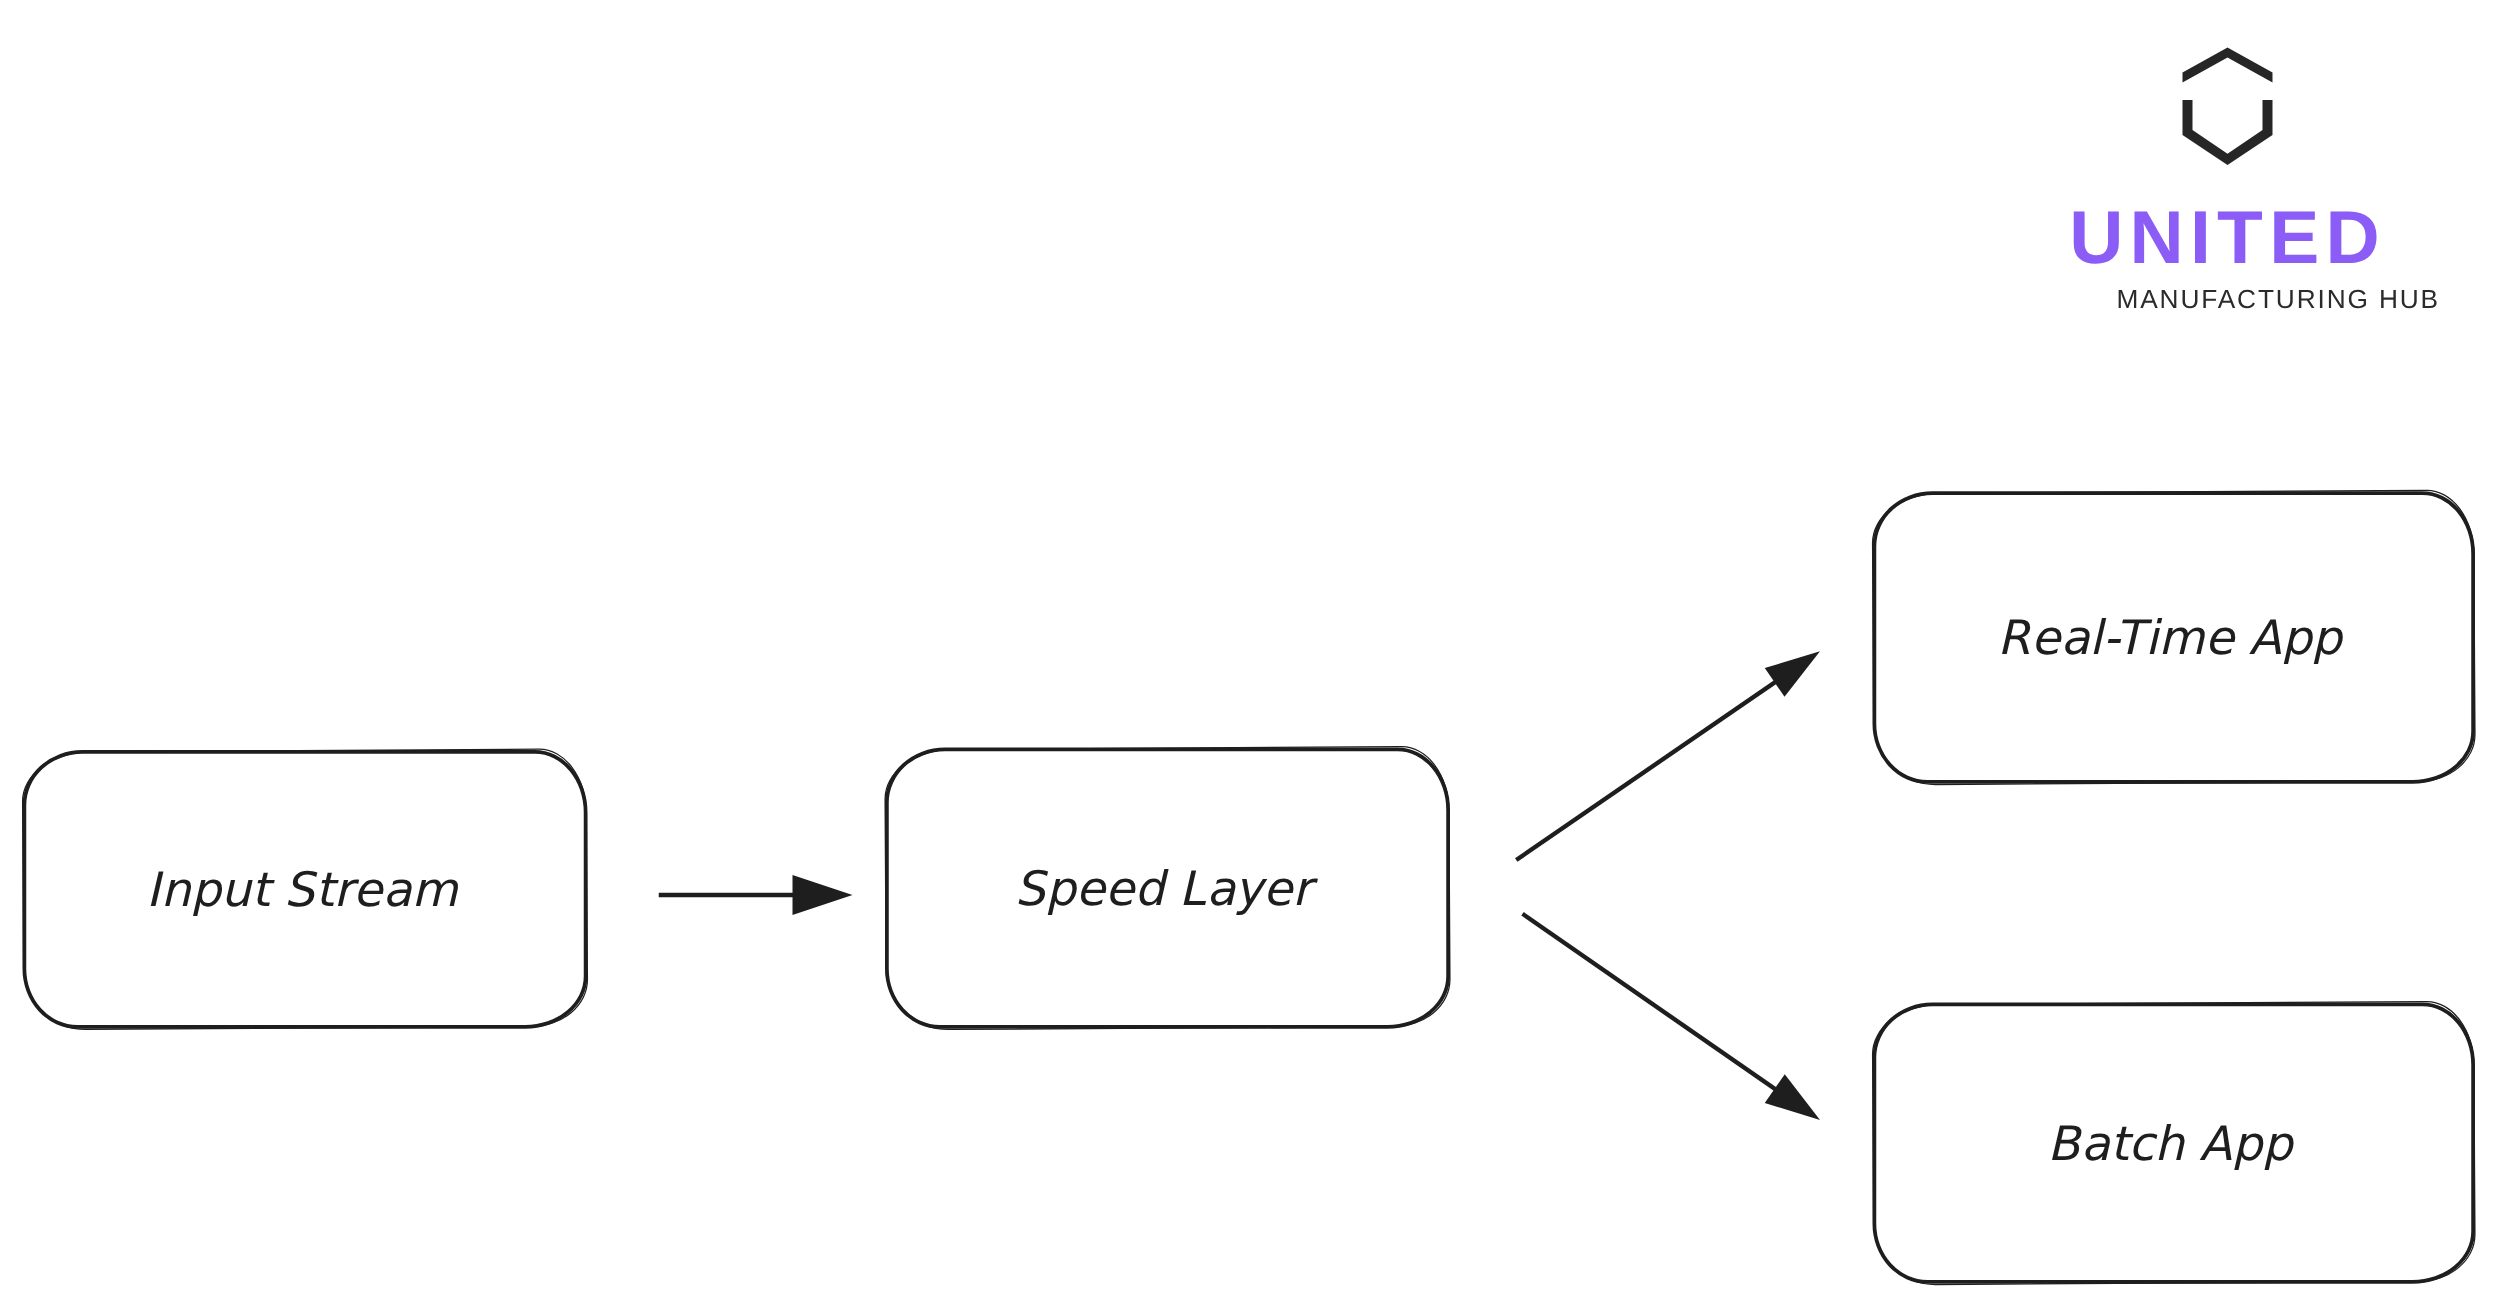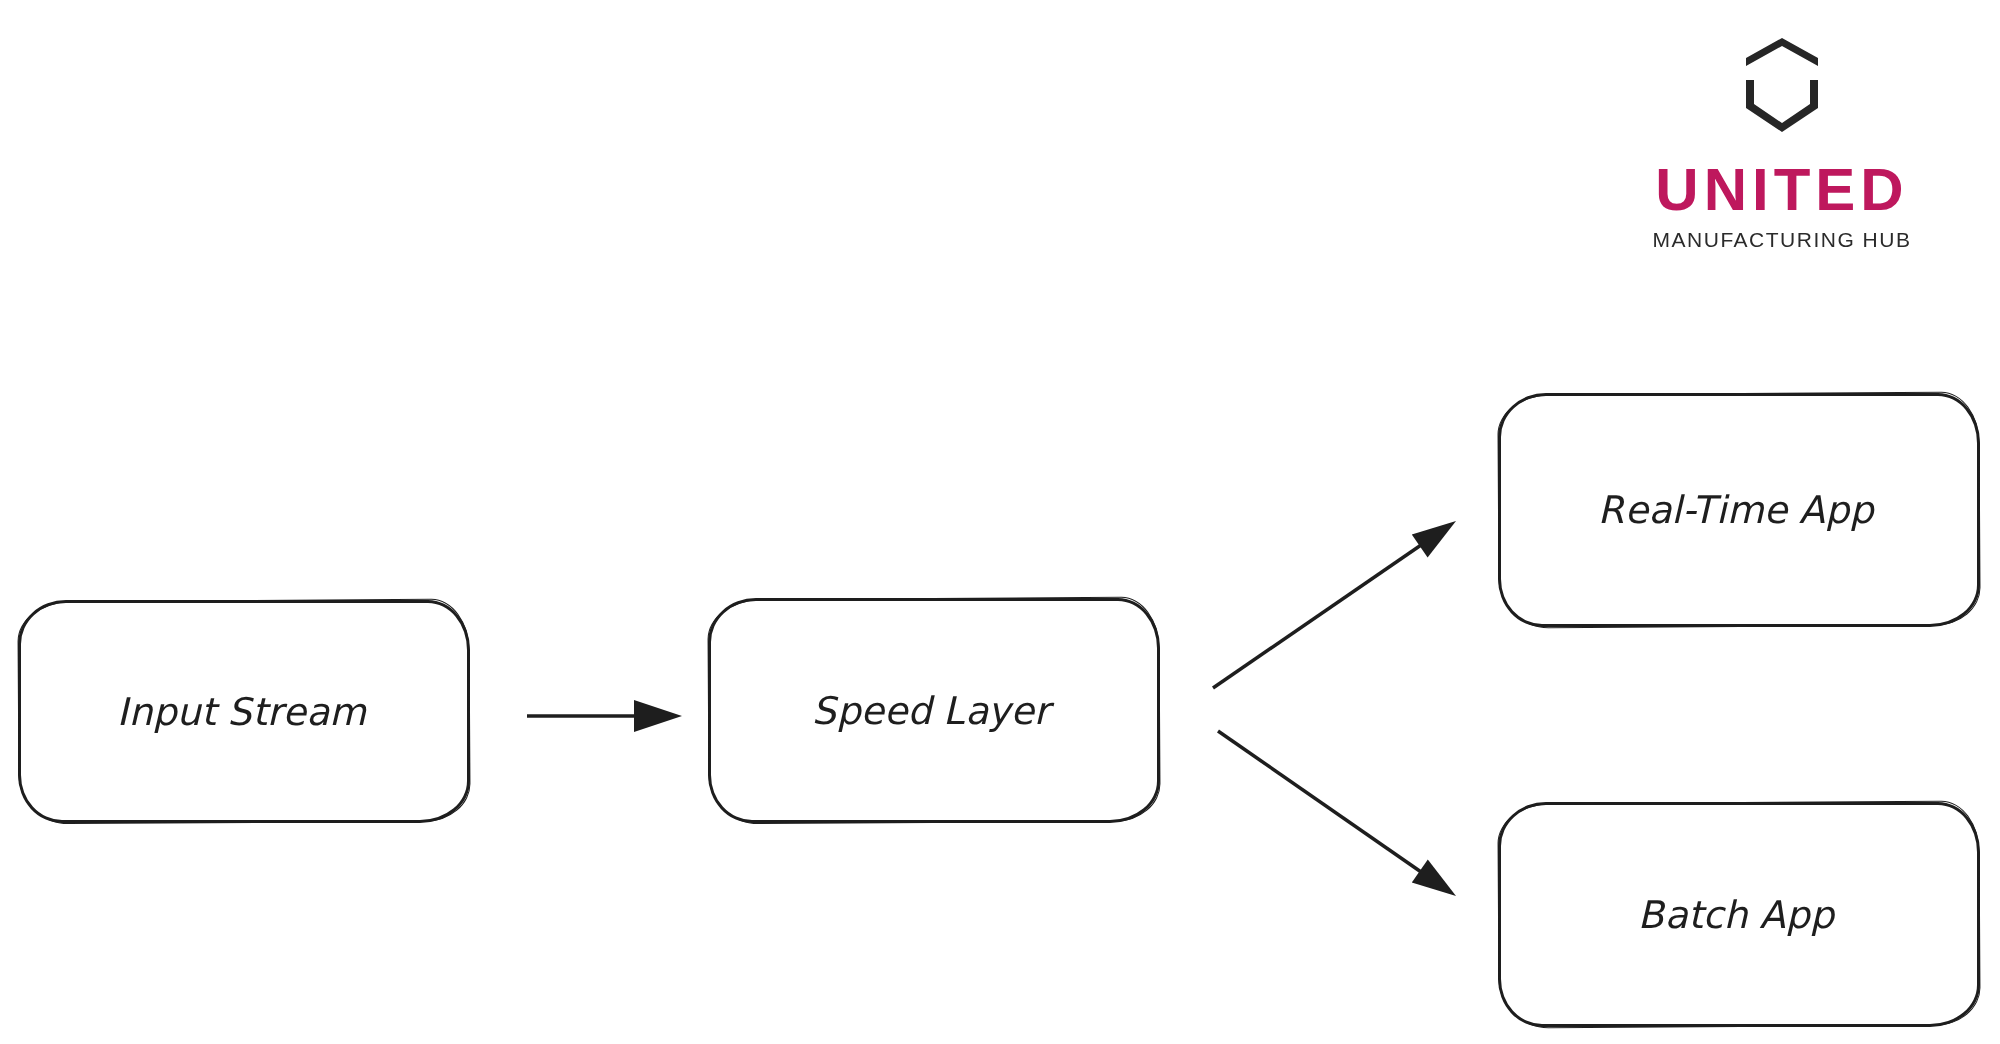--- a/index.html
+++ b/index.html
@@ -67,32 +67,33 @@
     color: #262626;
   }
   .logo-icon { display: block; margin: 0 auto; width: 80px; height: 100px; }
   .logo-title {
     margin-top: 24px;
     font-family: "Liberation Sans", sans-serif;
     font-weight: bold;
     font-size: 60px;
     line-height: 1;
     letter-spacing: 5px;
-    color: #be185d;
+    color: #8b5cf6;
     white-space: nowrap;
   }
   .logo-subtitle {
     margin-top: 9px;
     font-family: "Liberation Sans", sans-serif;
     font-weight: 500;
     font-size: 21px;
     line-height: 1;
     letter-spacing: 1.5px;
     color: #2b2b2b;
     white-space: nowrap;
+    text-align: right;
   }
 </style>
 </head>
 <body>
 
 <div class="canvas">
 
   <svg class="edges" viewBox="0 0 2000 1044" xmlns="http://www.w3.org/2000/svg" aria-hidden="true">
     <g stroke="#1e1e1e" fill="#1e1e1e">
       <line x1="527" y1="716" x2="646" y2="716" stroke-width="3.5"></line>

